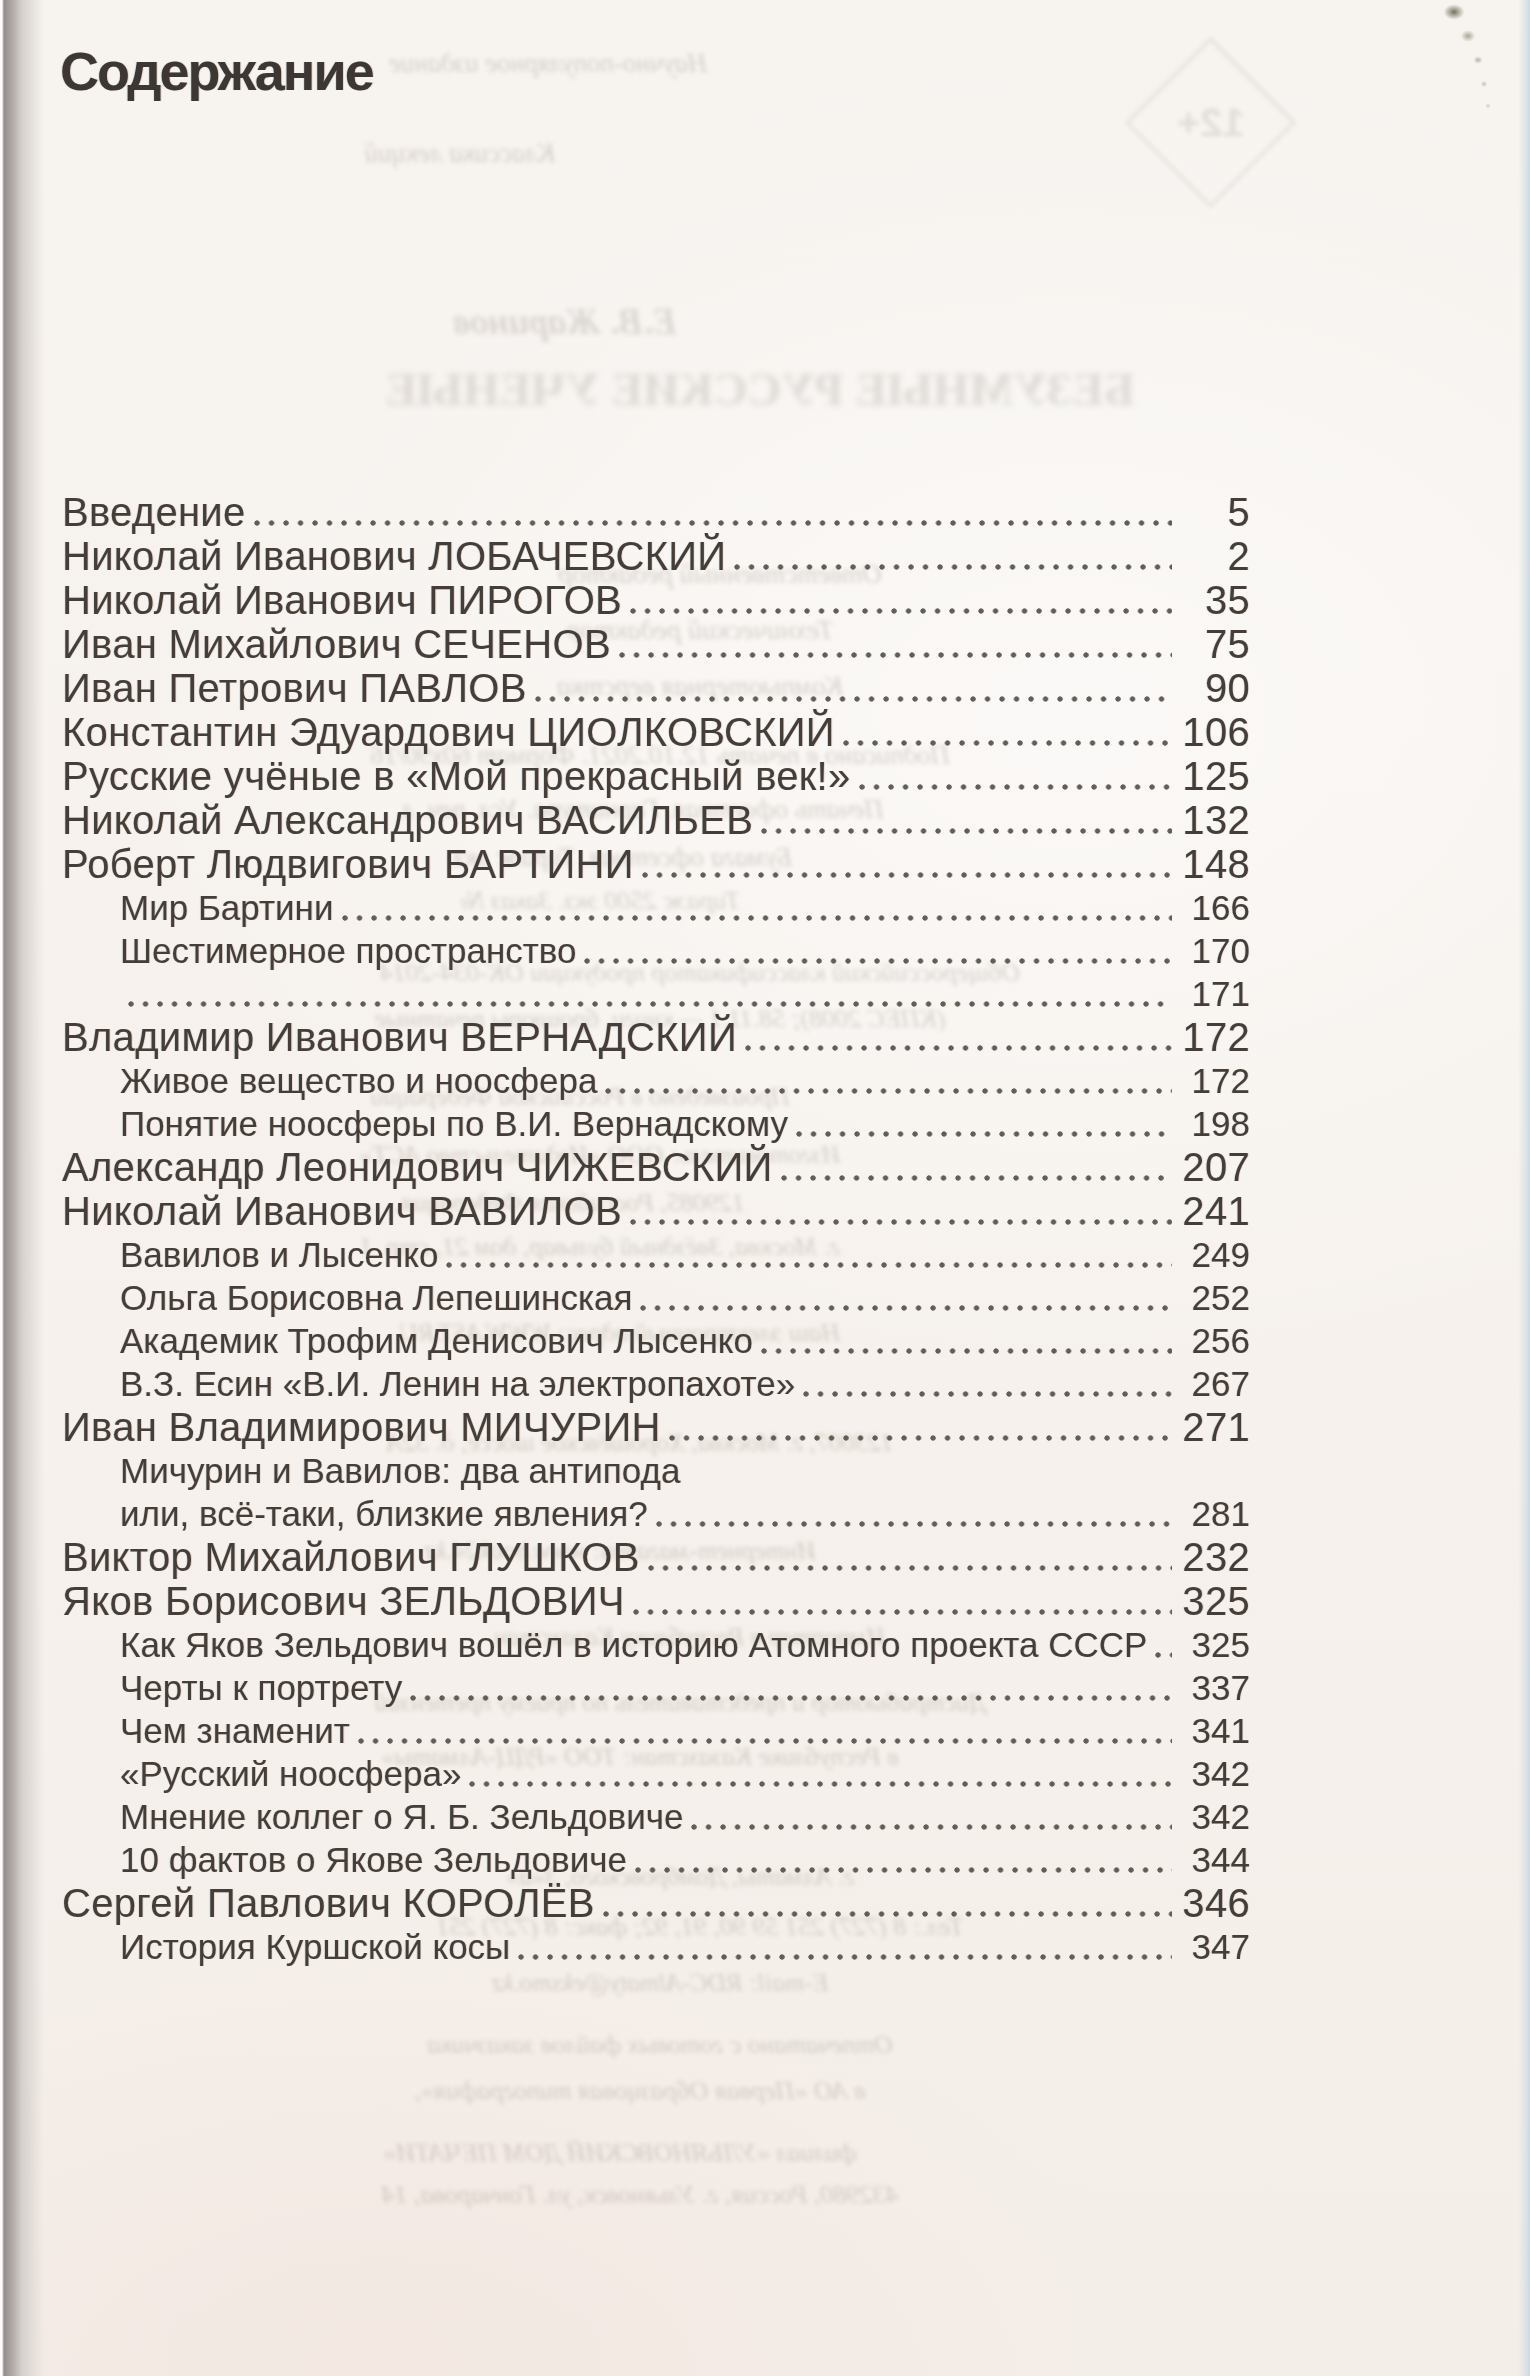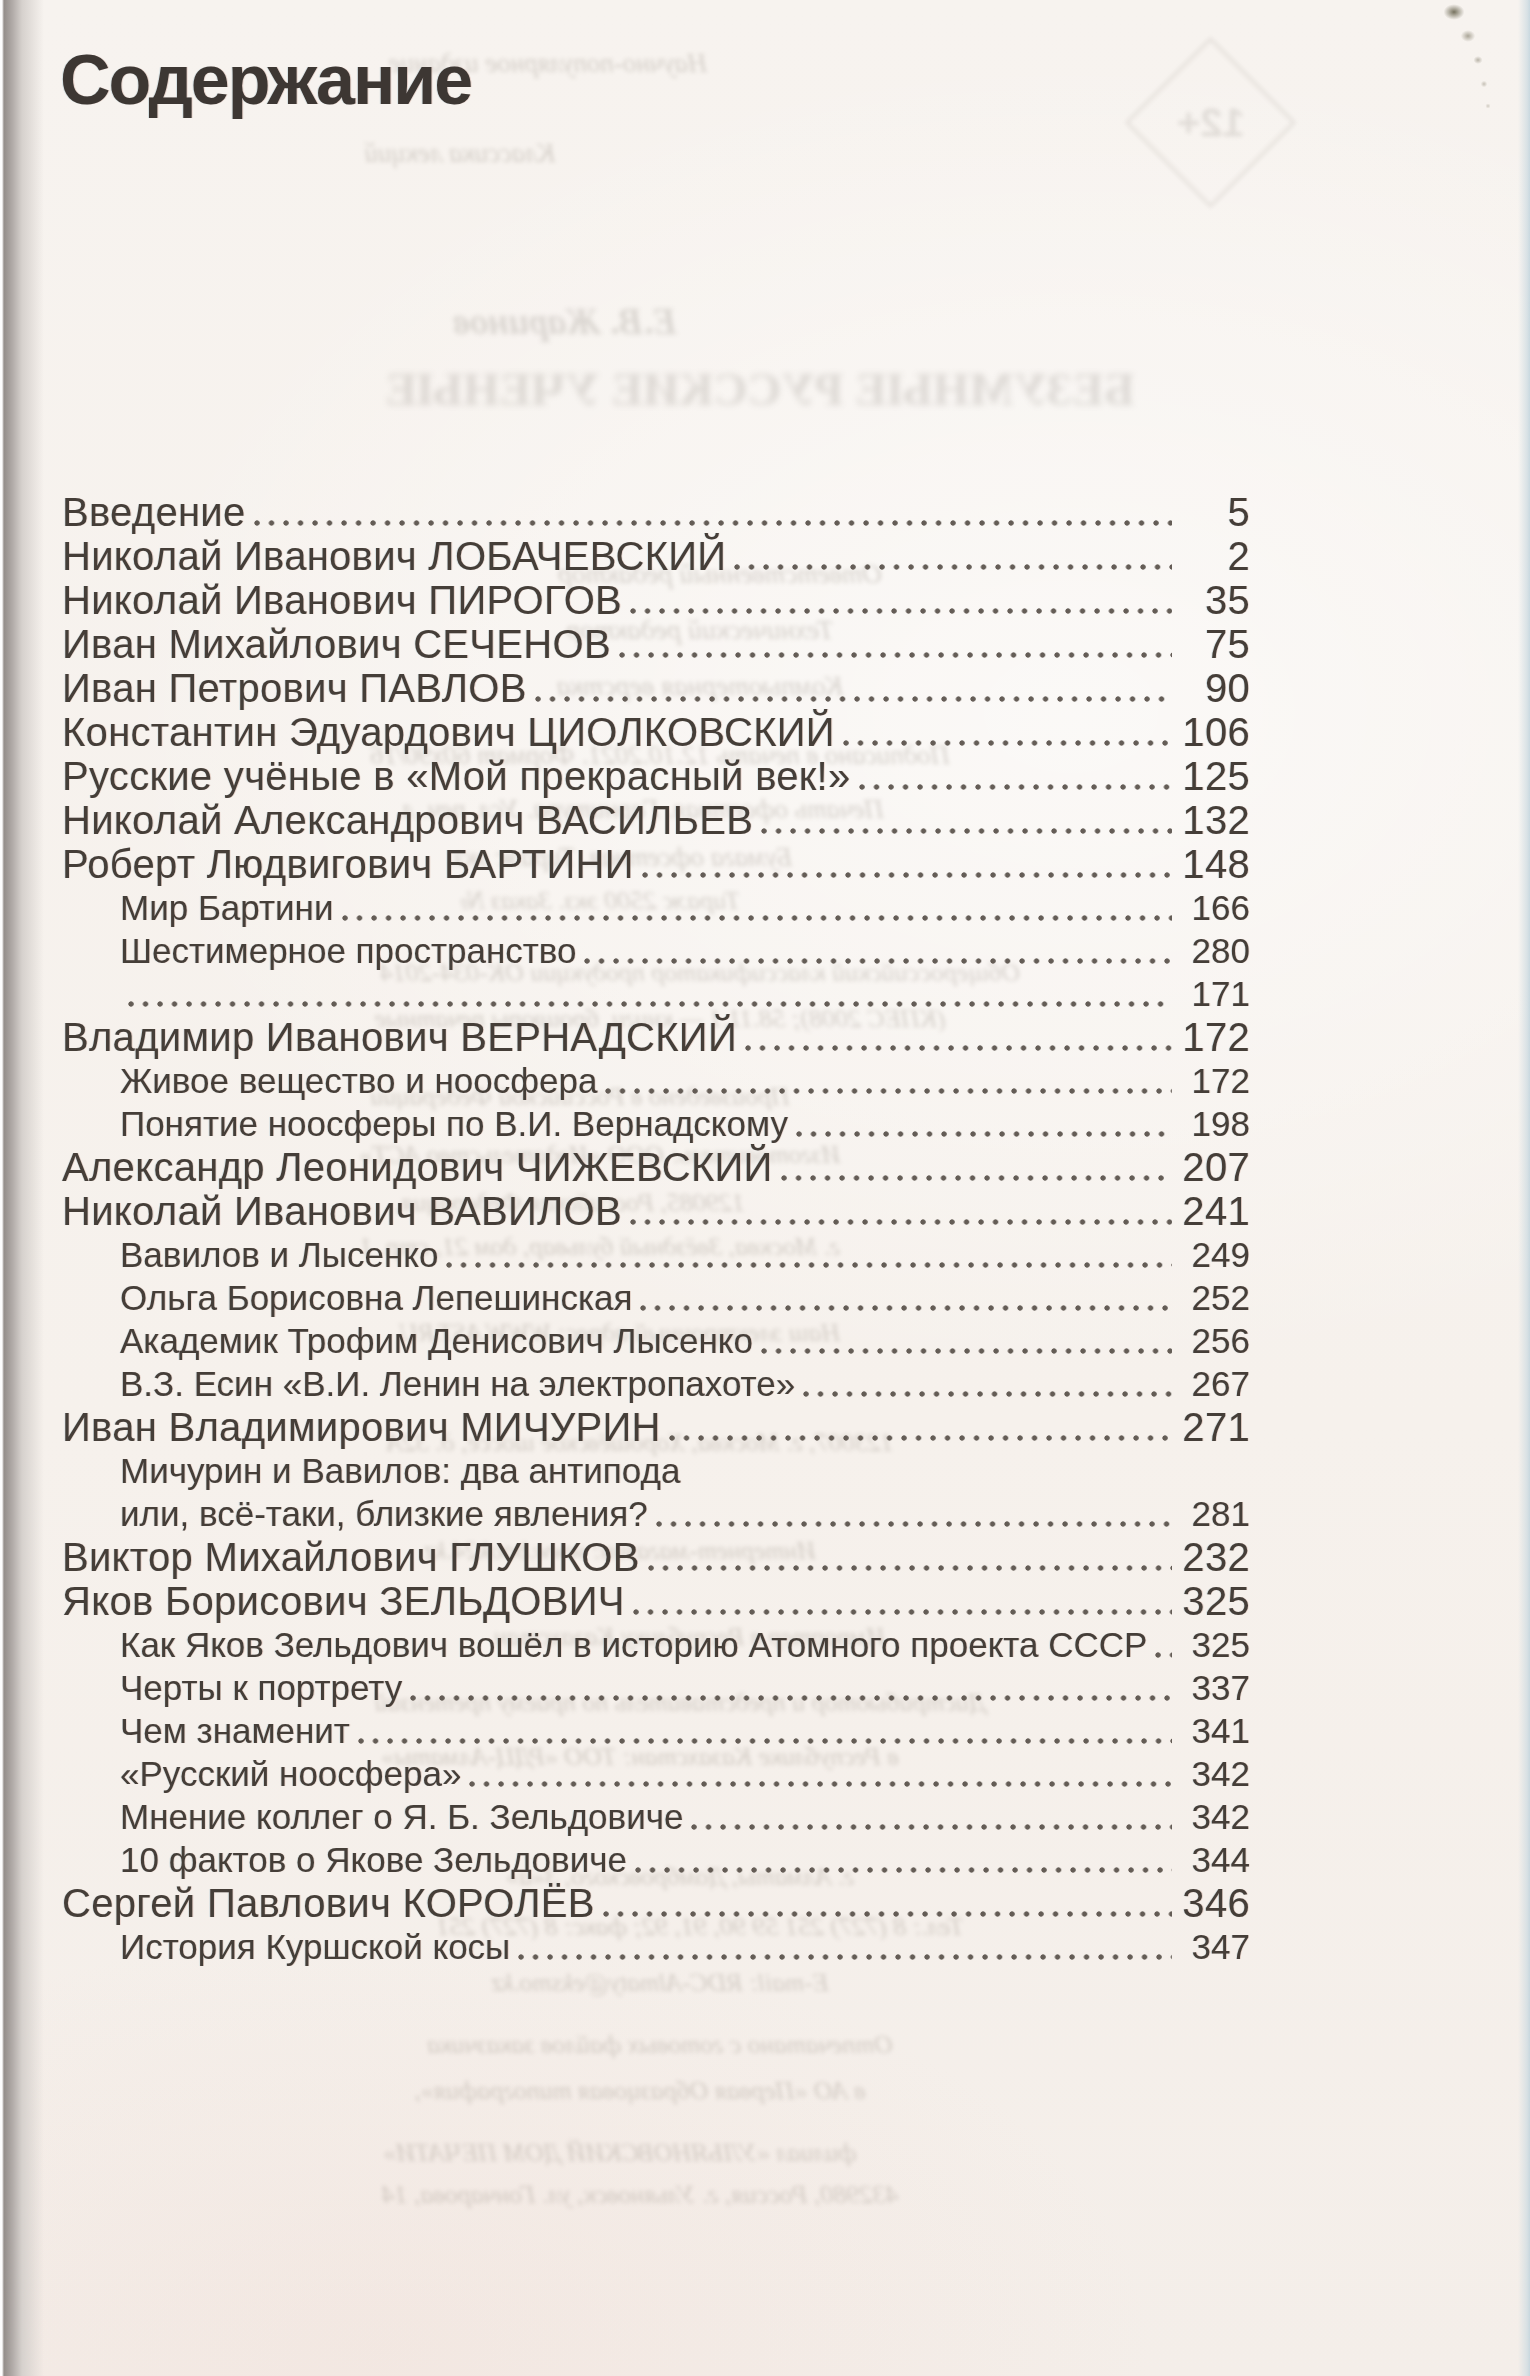--- a/index.html
+++ b/index.html
@@ -26,21 +26,21 @@
     background:
       radial-gradient(ellipse 16px 12px at 36px 12px, rgba(96,92,70,.85), rgba(96,92,70,0) 65%),
       radial-gradient(ellipse 11px 9px at 50px 36px, rgba(108,102,80,.55), rgba(108,102,80,0) 65%),
       radial-gradient(ellipse 7px 6px at 60px 60px, rgba(108,102,80,.45), rgba(108,102,80,0) 65%),
       radial-gradient(ellipse 5px 5px at 66px 84px, rgba(118,110,86,.38), rgba(118,110,86,0) 65%),
       radial-gradient(ellipse 4px 4px at 70px 106px, rgba(118,110,86,.3), rgba(118,110,86,0) 65%);
     filter:blur(.5px);
   }
   .page-title{
     position:absolute;left:60px;top:40px;margin:0;
-    font-size:70px;font-weight:bold;letter-spacing:-2px;color:#3d3733;
+    font-size:54px;font-weight:bold;letter-spacing:-2px;color:#3d3733;
     text-shadow:1px 0 rgba(150,50,20,.15), -1px 0 rgba(0,110,150,.12);
   }
   
   .ghost-layer{position:absolute;inset:0;pointer-events:none;}
   .ghost{
     position:absolute;white-space:nowrap;color:#7b7165;
     font-family:"Liberation Serif","DejaVu Serif",serif;
     transform:translateX(-50%) scaleX(-1);
     filter:blur(2.2px);opacity:.28;
   }
@@ -167,21 +167,21 @@
       <span class="pnum">148</span>
     </div>
       <div class="row lv1">
       <span class="lbl">Мир Бартини</span>
       <span class="leader"></span>
       <span class="pnum">166</span>
     </div>
       <div class="row lv1">
       <span class="lbl">Шестимерное пространство</span>
       <span class="leader"></span>
-      <span class="pnum">280</span>
+      <span class="pnum">170</span>
     </div>
       <div class="row lv1">
       <span class="leader"></span>
       <span class="pnum">171</span>
     </div>
       <div class="row lv0">
       <span class="lbl">Владимир Иванович ВЕРНАДСКИЙ</span>
       <span class="leader"></span>
       <span class="pnum">172</span>
     </div>

